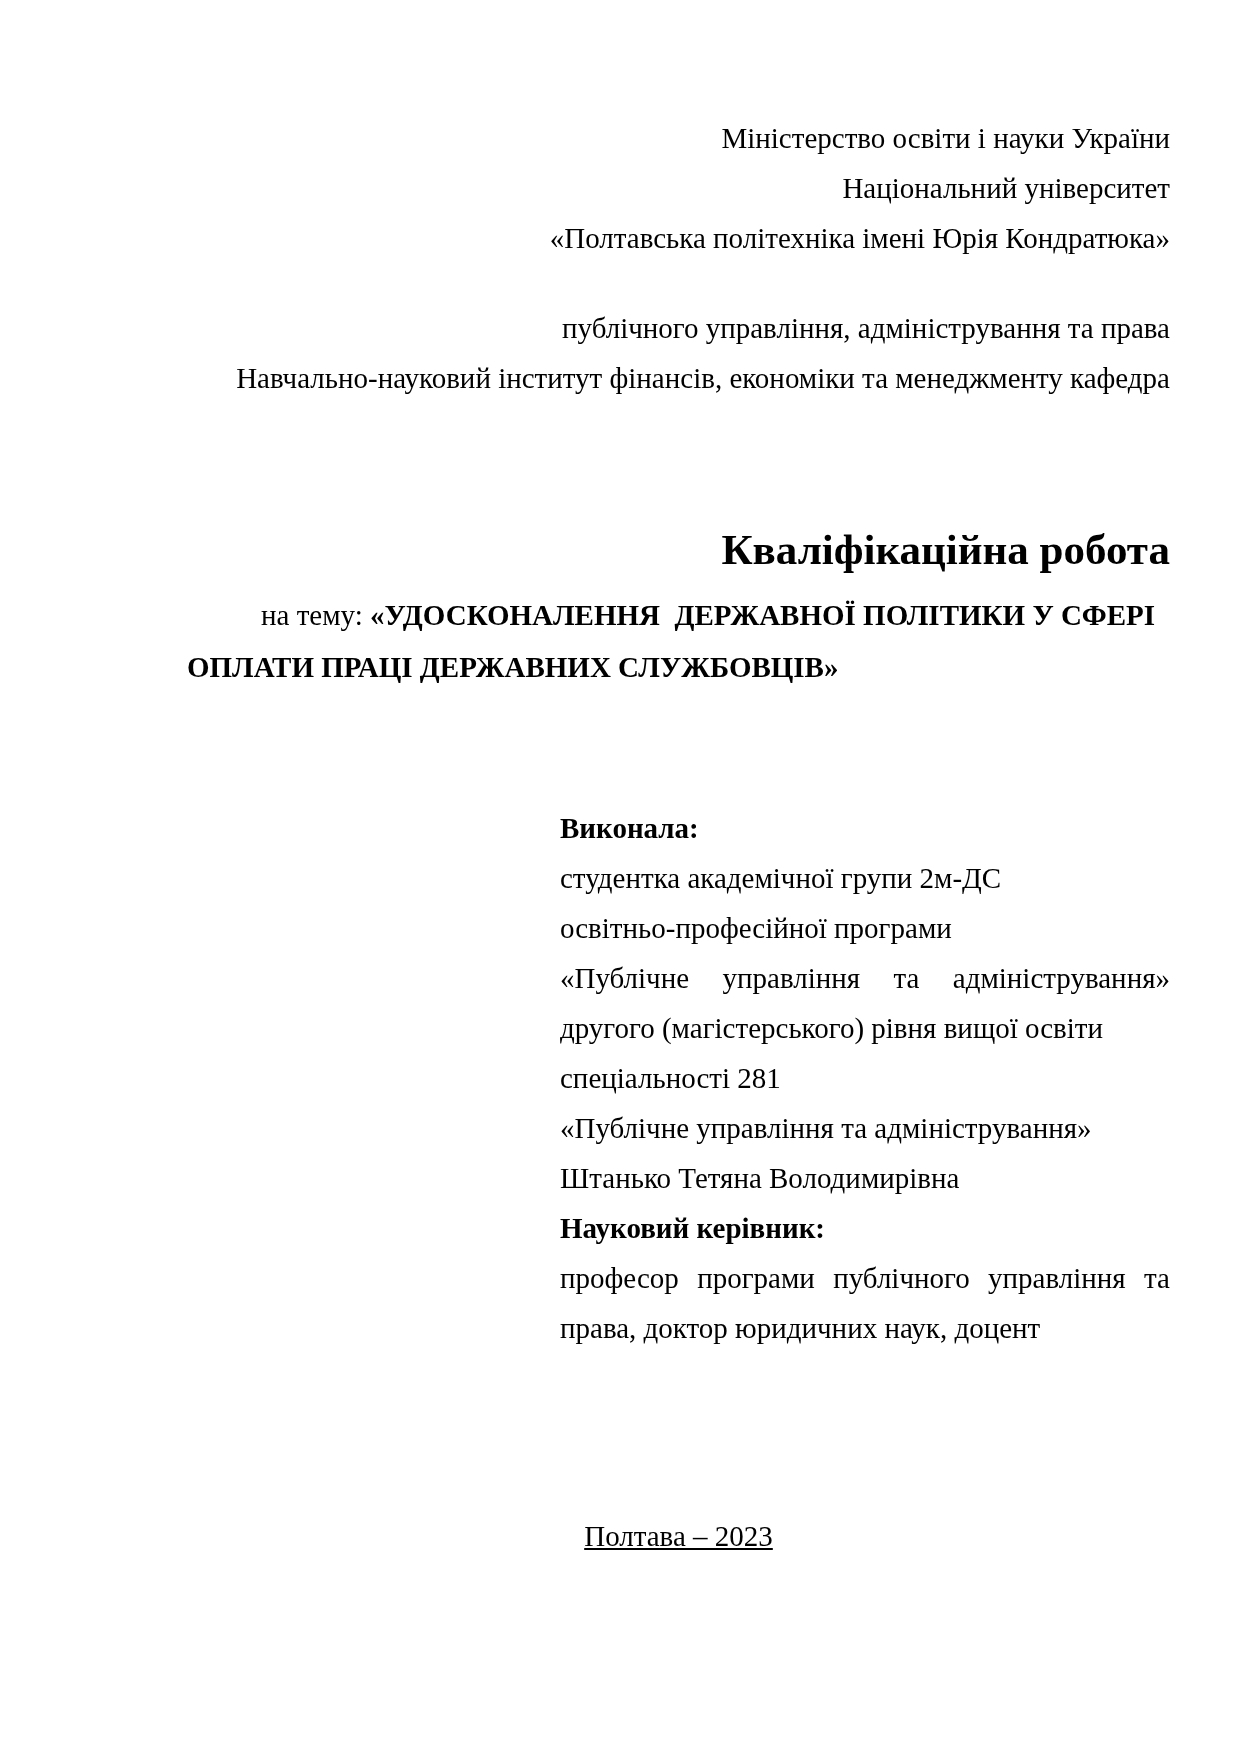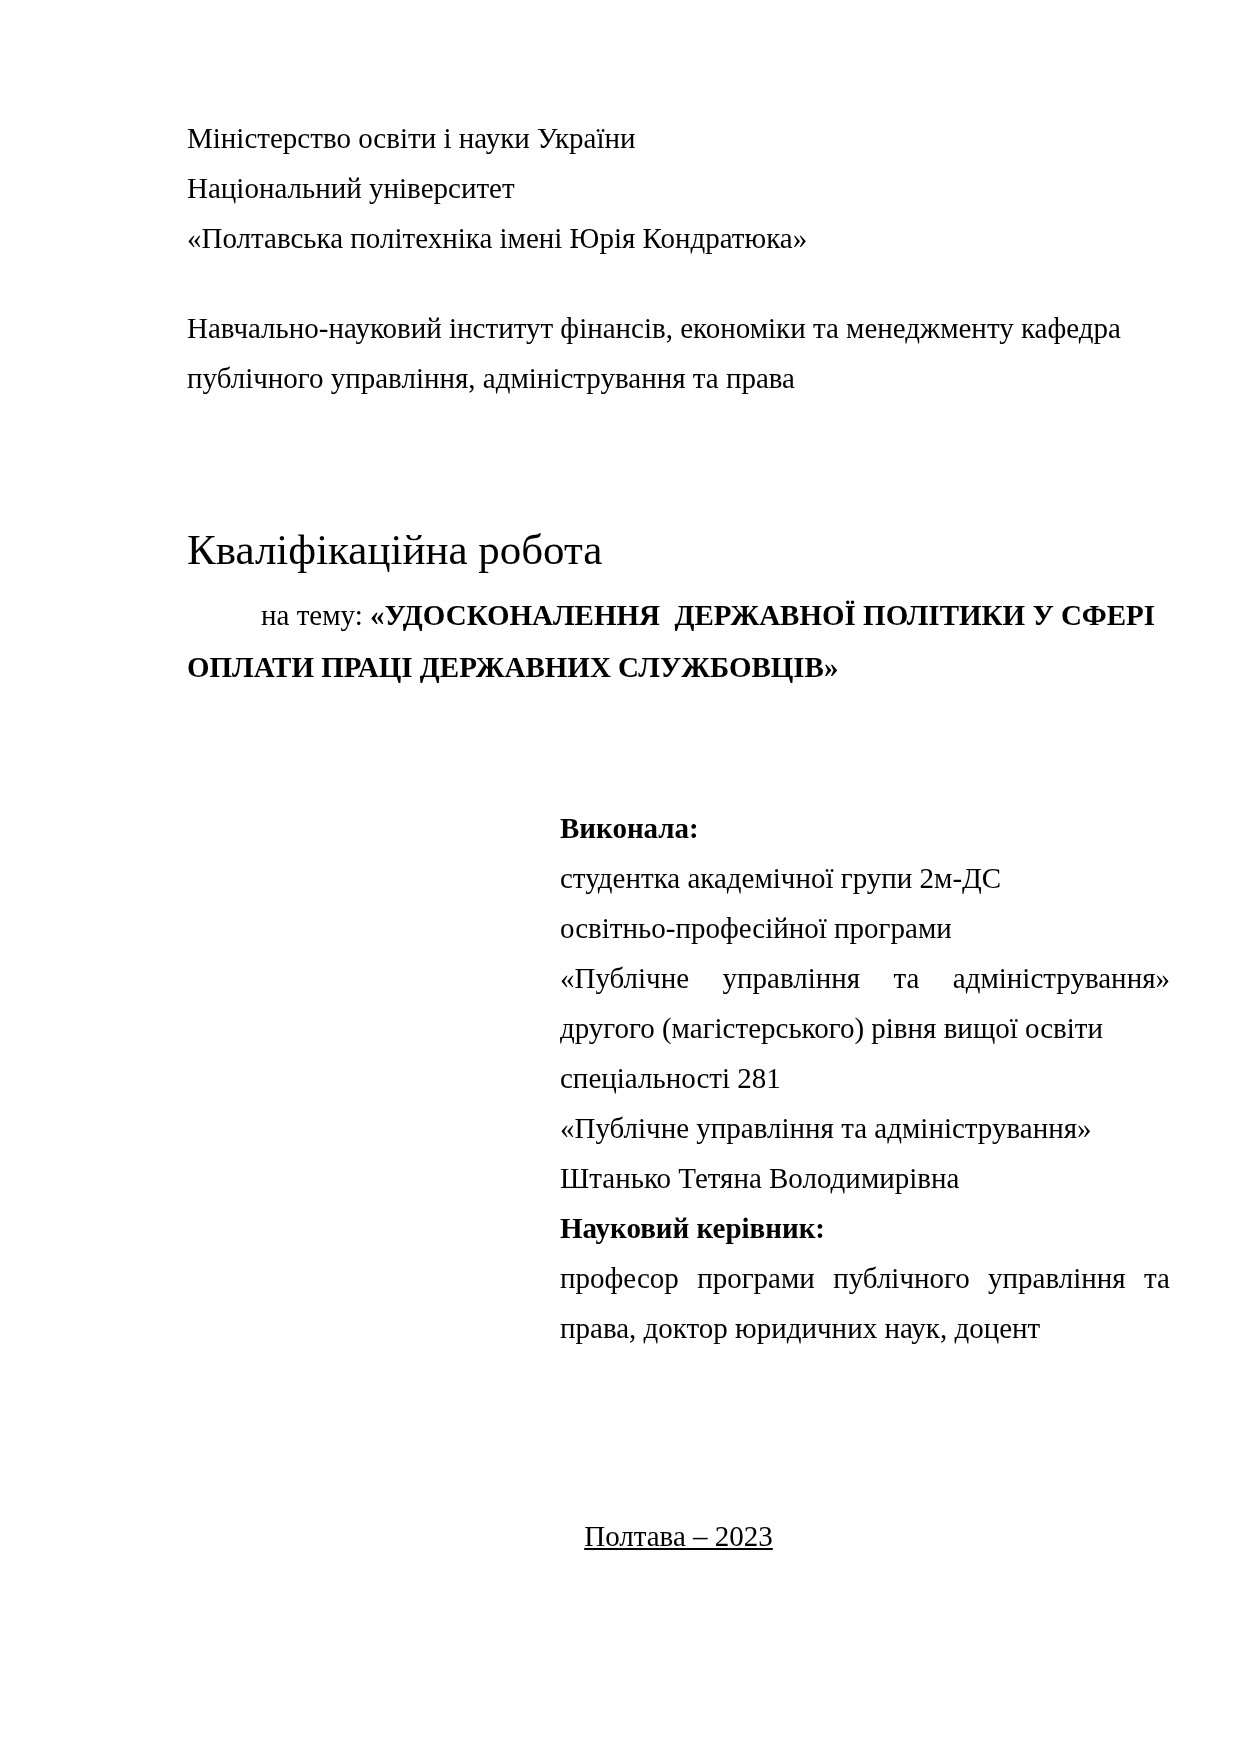--- a/index.html
+++ b/index.html
@@ -13,35 +13,35 @@
     height: 1754px;
     margin: 0 auto;
     background: #ffffff;
     color: #000000;
     font-family: "Liberation Serif", "DejaVu Serif", serif;
     font-size: 29px;
     box-sizing: border-box;
     padding: 0 70px 0 187px;
     overflow: hidden;
   }
-  .centered { text-align: left; }
+  .centered { text-align: right; }
   .header-block {
     padding-top: 113px;
     line-height: 50px;
   }
   .institute-block {
     margin-top: 40px;
     line-height: 50px;
   }
   .work-title {
     margin: 118px 0 0 0;
     font-size: 43px;
-    font-weight: normal;
+    font-weight: bold;
     line-height: 58px;
-    text-align: left;
+    text-align: right;
   }
   .topic-block {
     margin-top: 10px;
     line-height: 52px;
     font-size: 29px;
   }
   .topic-line {
     text-align: left;
     white-space: pre;
   }
@@ -76,22 +76,22 @@
 
 <div class="page">
 
   <div class="header-block">
     <div class="centered">Міністерство освіти і науки України</div>
     <div class="centered">Національний університет</div>
     <div class="centered">«Полтавська політехніка імені Юрія Кондратюка»</div>
   </div>
 
   <div class="institute-block">
+    <div class="centered">публічного управління, адміністрування та права</div>
     <div class="centered">Навчально-науковий інститут фінансів, економіки та менеджменту кафедра</div>
-    <div class="centered">публічного управління, адміністрування та права</div>
   </div>
 
   <h1 class="work-title">Кваліфікаційна робота</h1>
 
   <div class="topic-block">
     <div class="topic-line topic-line-first"><span>на тему: </span><span class="topic-bold">«УДОСКОНАЛЕННЯ  ДЕРЖАВНОЇ ПОЛІТИКИ У СФЕРІ</span></div>
     <div class="topic-line topic-bold">ОПЛАТИ ПРАЦІ ДЕРЖАВНИХ СЛУЖБОВЦІВ»</div>
   </div>
 
   <div class="author-block">

